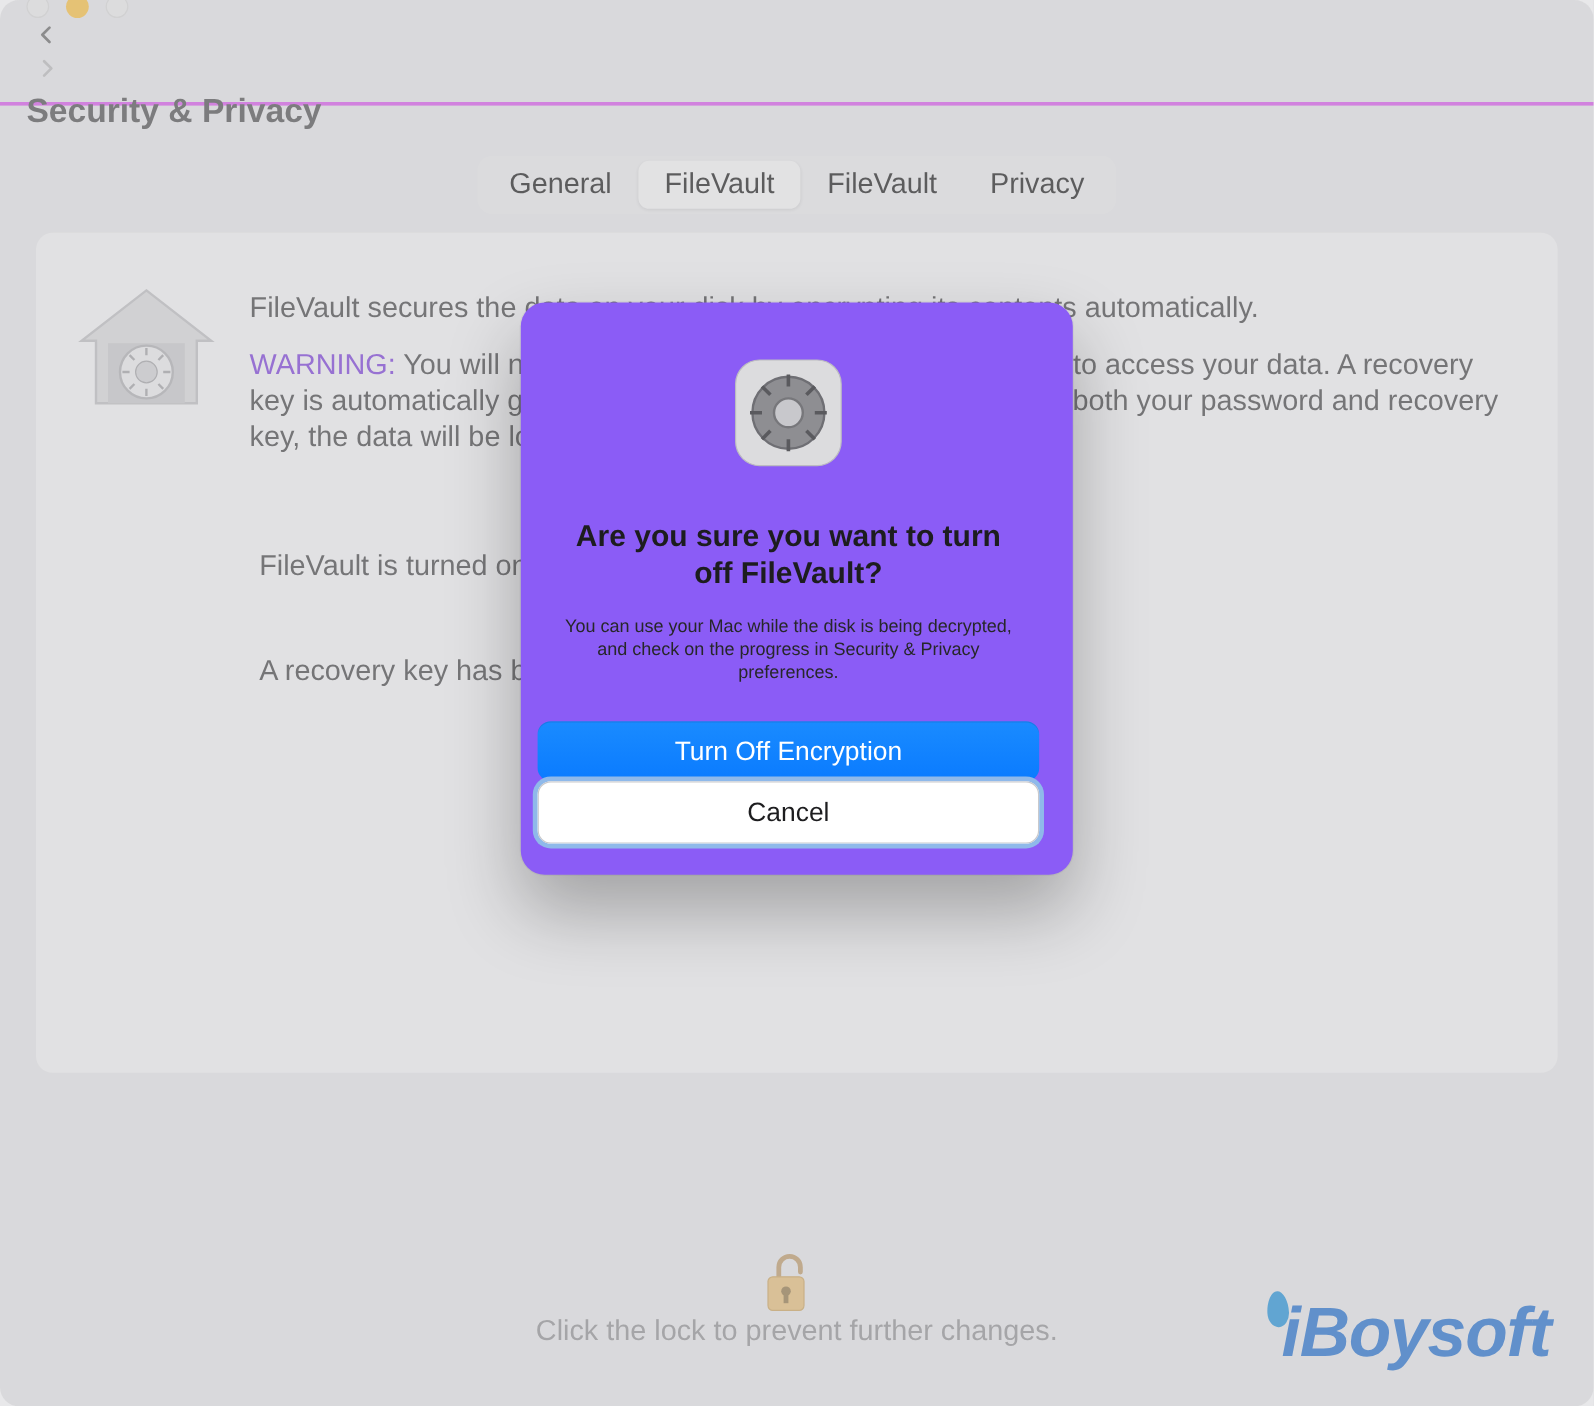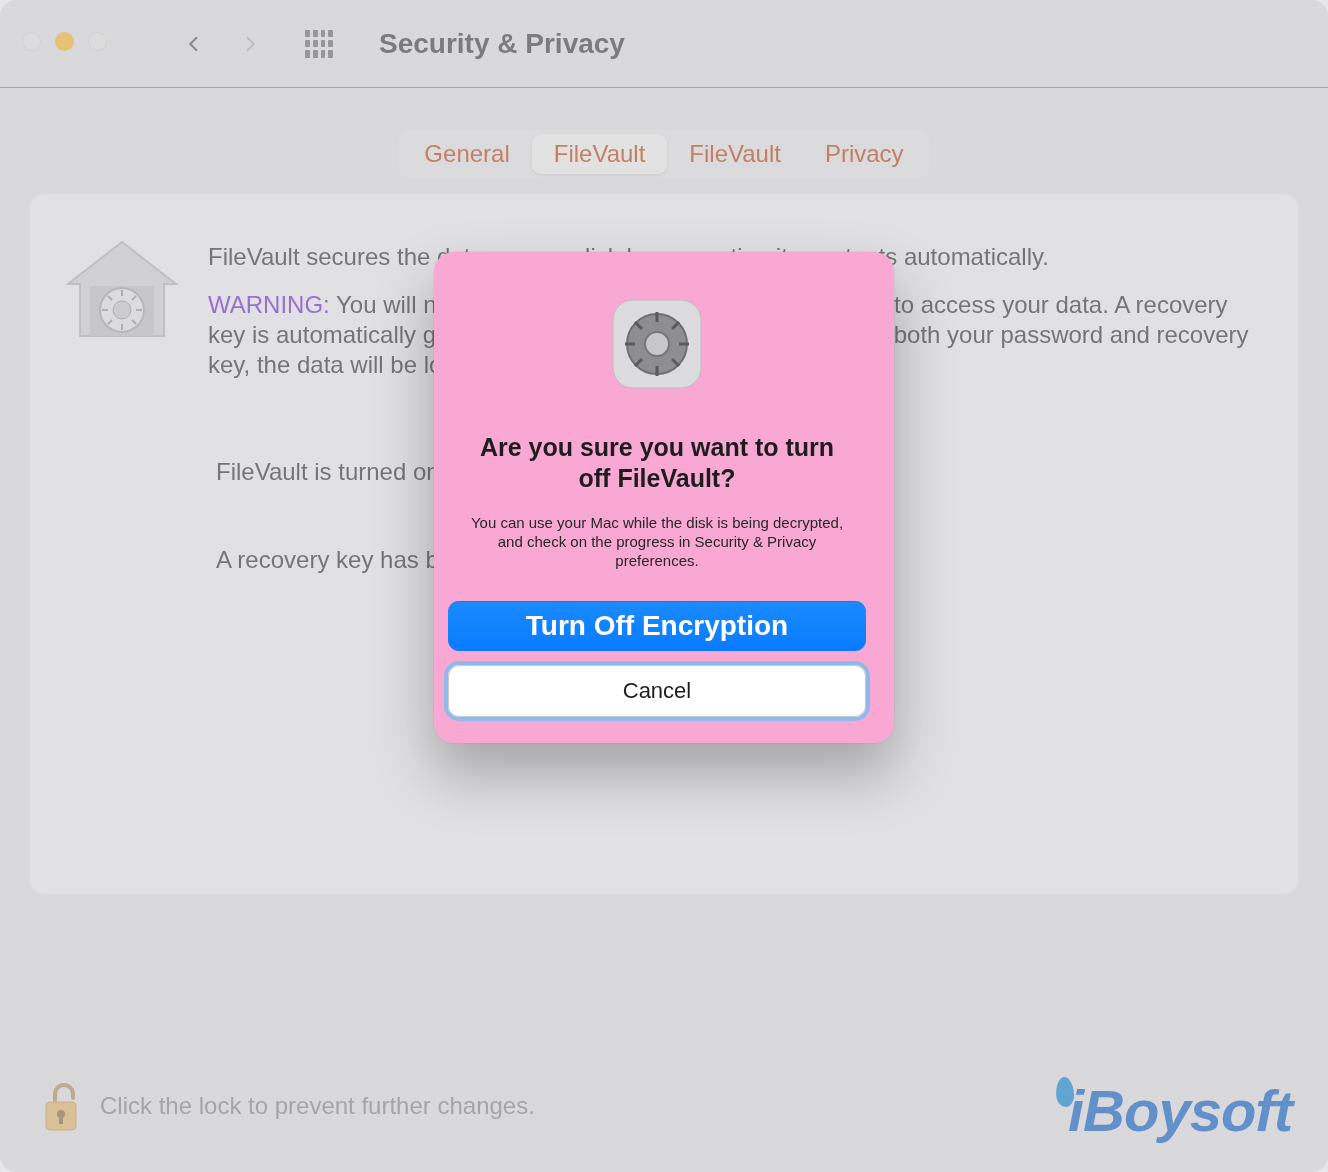--- a/index.html
+++ b/index.html
@@ -1,67 +1,67 @@
 <!DOCTYPE html>
 <html><head>
 <meta charset="utf-8">
 <style>
 * { margin: 0; padding: 0; box-sizing: border-box; font-family: -apple-system, "Helvetica Neue", Helvetica, Arial, sans-serif; -webkit-font-smoothing: antialiased; }
 body { width: 1328px; height: 1172px; background: #e8e8ea; position: relative; border-radius: 16px; overflow: hidden; }
 
 
-.titlebar { height: 88px; display: flex; align-items: center; padding: 0 22px; border-bottom: 1px solid #d946ef; }
+.titlebar { height: 88px; display: flex; padding: 0 22px; border-bottom: 3px solid #d946ef; flex-direction: column; }
 .traffic { display: flex; gap: 14px; margin-right: 70px; margin-top: -4px; }
 .dot { width: 19px; height: 19px; border-radius: 50%; }
 .dot.red   { background: #ededed; border: 1px solid #d8d8d8; }
 .dot.amber { background: #febc2e; }
 .dot.green { background: #ededed; border: 1px solid #d8d8d8; }
 .nav-btn { width: 34px; height: 44px; display: flex; align-items: center; justify-content: center; color: #595959; margin-right: 22px; }
 .nav-btn svg { width: 18px; height: 28px; }
 .grid-btn { width: 28px; height: 28px; display: grid; grid-template-columns: repeat(4,1fr); grid-template-rows: repeat(3,1fr); gap: 3px; margin-left: 16px; margin-right: 46px; }
 .grid-btn span { background: #6d6d6f; border-radius: 1px; }
 .title { font-size: 28px; font-weight: 700; color: #3c3c3e; flex: 1; }
 .search { width: 284px; height: 44px; background: #e0e0e2; border-radius: 10px; display: flex; align-items: center; padding: 0 14px; gap: 10px; }
 .search svg { width: 22px; height: 22px; color: #8f8f92; }
 .search input { border: none; background: transparent; outline: none; font-size: 20px; color: #555; width: 100%; }
 .search input::placeholder { color: #8f8f92; }
 
 
 .tabs { display: flex; justify-content: center; margin-top: 42px; }
 .tabstrip { background: #ebebed; border-radius: 12px; padding: 4px; display: flex; }
-.tab { padding: 6px 22px; font-size: 24px; color: #c2410c; border-radius: 9px; }
+.tab { padding: 6px 22px; font-size: 24px; color: #000000; border-radius: 9px; }
 .tab.active { background: #f8f8f8; box-shadow: 0 1px 3px rgba(0,0,0,0.12); font-weight: 500; text-align: right; }
 
 
 .panel { margin: 16px 30px 0 30px; background: #f6f6f8; border-radius: 14px; padding: 48px 40px 320px 40px; position: relative; }
 .row { display: flex; gap: 26px; }
 .vault-icon { width: 120px; height: 110px; flex-shrink: 0; margin-left: -8px; margin-top: -6px; }
 .desc-col { flex: 1; font-size: 24px; color: #2f2f31; line-height: 1.25; }
 .desc-col .para { margin-bottom: 18px; }
 .warn-label { color: #6d28d9; }
 .btn-off { position: absolute; top: 46px; right: 40px; background: #fdfdfd; border: 1px solid #dedede; border-radius: 10px; padding: 8px 18px; font-size: 23px; color: #333; box-shadow: 0 1px 2px rgba(0,0,0,0.08); }
 .status-line { font-size: 24px; color: #2f2f31; margin-top: 60px; margin-left: 146px; }
 .reckey-line { font-size: 24px; color: #2f2f31; margin-top: 60px; margin-left: 146px; }
 
 
-.footer { position: absolute; left: 0; right: 0; bottom: 0; height: 132px; display: flex; align-items: center; padding: 0 40px; }
+.footer { position: absolute; left: 0; right: 0; bottom: 0; height: 132px; display: flex; align-items: center; padding: 0 40px; flex-direction: column; }
 .lock-icon { width: 42px; height: 56px; margin-right: 18px; }
 .foot-text { font-size: 24px; color: #88888b; }
 .watermark { position: absolute; right: 36px; bottom: 28px; font-size: 58px; font-weight: 700; font-style: italic; color: #0a60cc; letter-spacing: -1px; }
 .watermark .drop { display:inline-block; width:18px; height:30px; background:#0a87d8; border-radius: 50% 50% 50% 50% / 60% 60% 40% 40%; transform: translateY(-24px) rotate(-3deg); margin-right:-6px;}
 body { }
 .overlay { position:absolute; inset:0; background: rgba(200,200,203,0.46); }
 
 
 .modal-wrap { position: absolute; inset: 0; display: flex; align-items: flex-start; justify-content: center; padding-top: 252px; }
-.modal { width: 460px; background: #f9a8d4; border-radius: 20px; box-shadow: 0 30px 60px rgba(0,0,0,0.28), 0 0 0 1px rgba(0,0,0,0.04); padding: 36px 28px 26px 14px; text-align: center; }
+.modal { width: 460px; background: #8b5cf6; border-radius: 20px; box-shadow: 0 30px 60px rgba(0,0,0,0.28), 0 0 0 1px rgba(0,0,0,0.04); padding: 36px 28px 26px 14px; text-align: center; }
 .modal .prefs-icon { width: 96px; height: 96px; margin: 8px auto 40px auto; }
 .modal h2 { font-size: 25px; font-weight: 700; color: #1d1d1f; line-height: 1.22; margin: 0 14px 20px 14px; }
 .modal p { font-size: 15px; color: #272729; line-height: 1.28; margin: 0 10px 30px 10px; }
-.modal .primary { width: 100%; height: 50px; background: linear-gradient(#1a8bff,#0a7bff); color: #fff; border: none; border-radius: 11px; font-size: 28px; font-weight: 700; margin-bottom: 14px; box-shadow: 0 1px 0 rgba(0,0,0,0.1) inset; }
+.modal .primary { width: 100%; height: 50px; background: linear-gradient(#1a8bff,#0a7bff); color: #fff; border: none; border-radius: 11px; font-size: 22px; font-weight: 400; box-shadow: 0 1px 0 rgba(0,0,0,0.1) inset; }
 .modal .secondary { width: 100%; height: 52px; background: #fff; color: #1d1d1f; border: none; border-radius: 11px; font-size: 22px; font-weight: 500; box-shadow: 0 0 0 4px #8fb9ea, inset 0 0 0 1px #c9c9cc; }
 
 </style>
 </head>
 <body>
 
 <div class="titlebar">
   <div class="traffic">
     <div class="dot red"></div>
     <div class="dot amber"></div>

